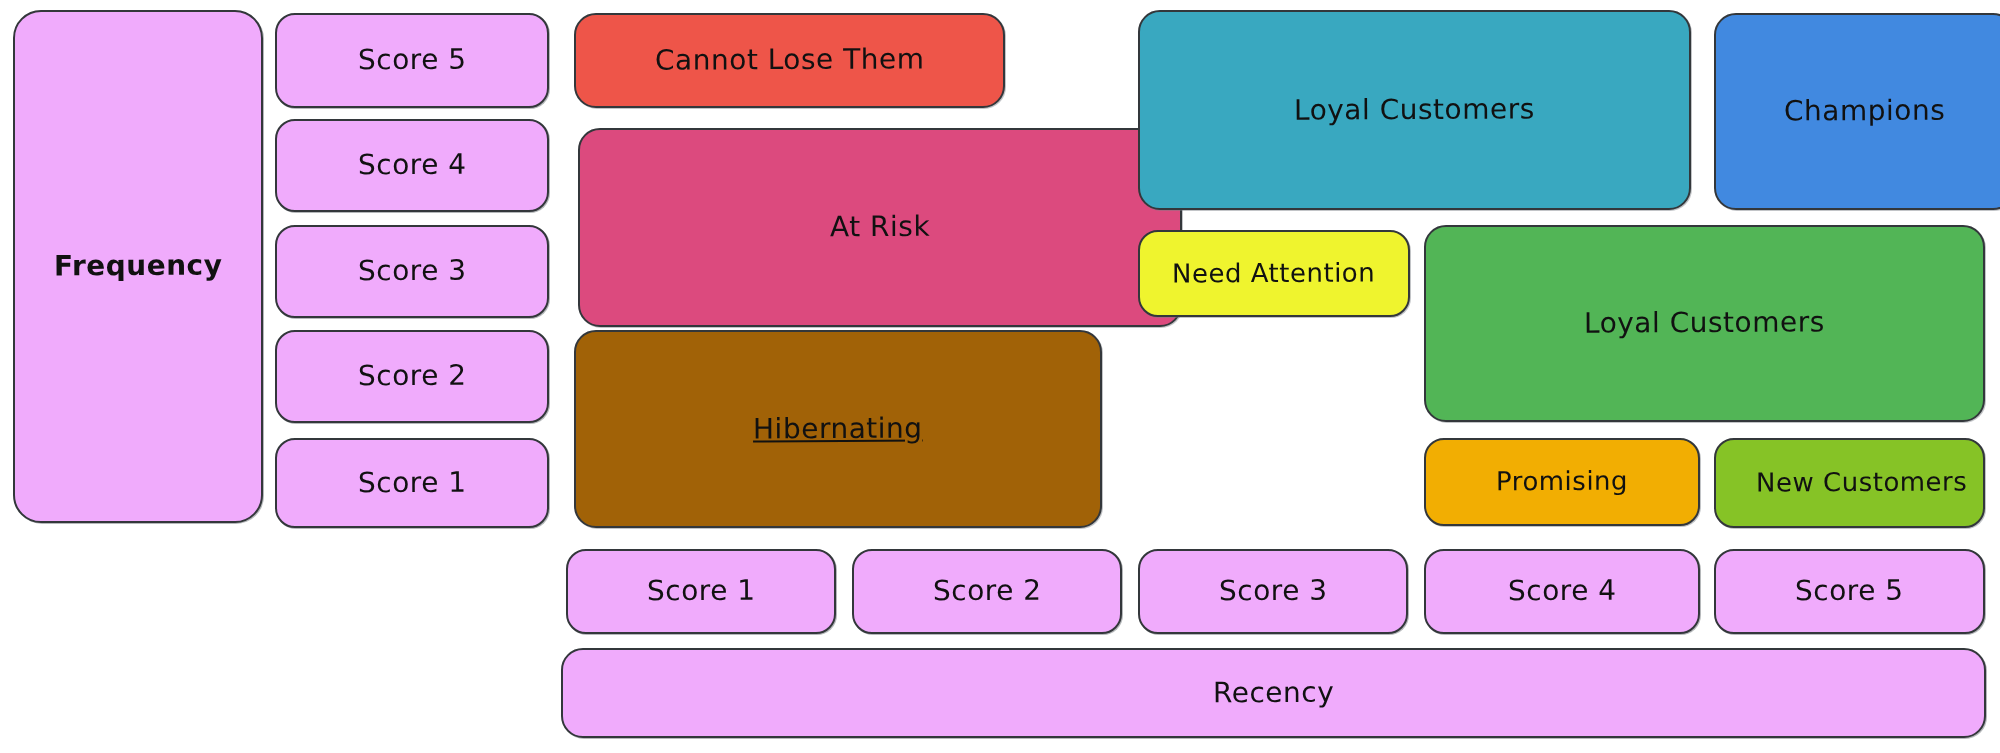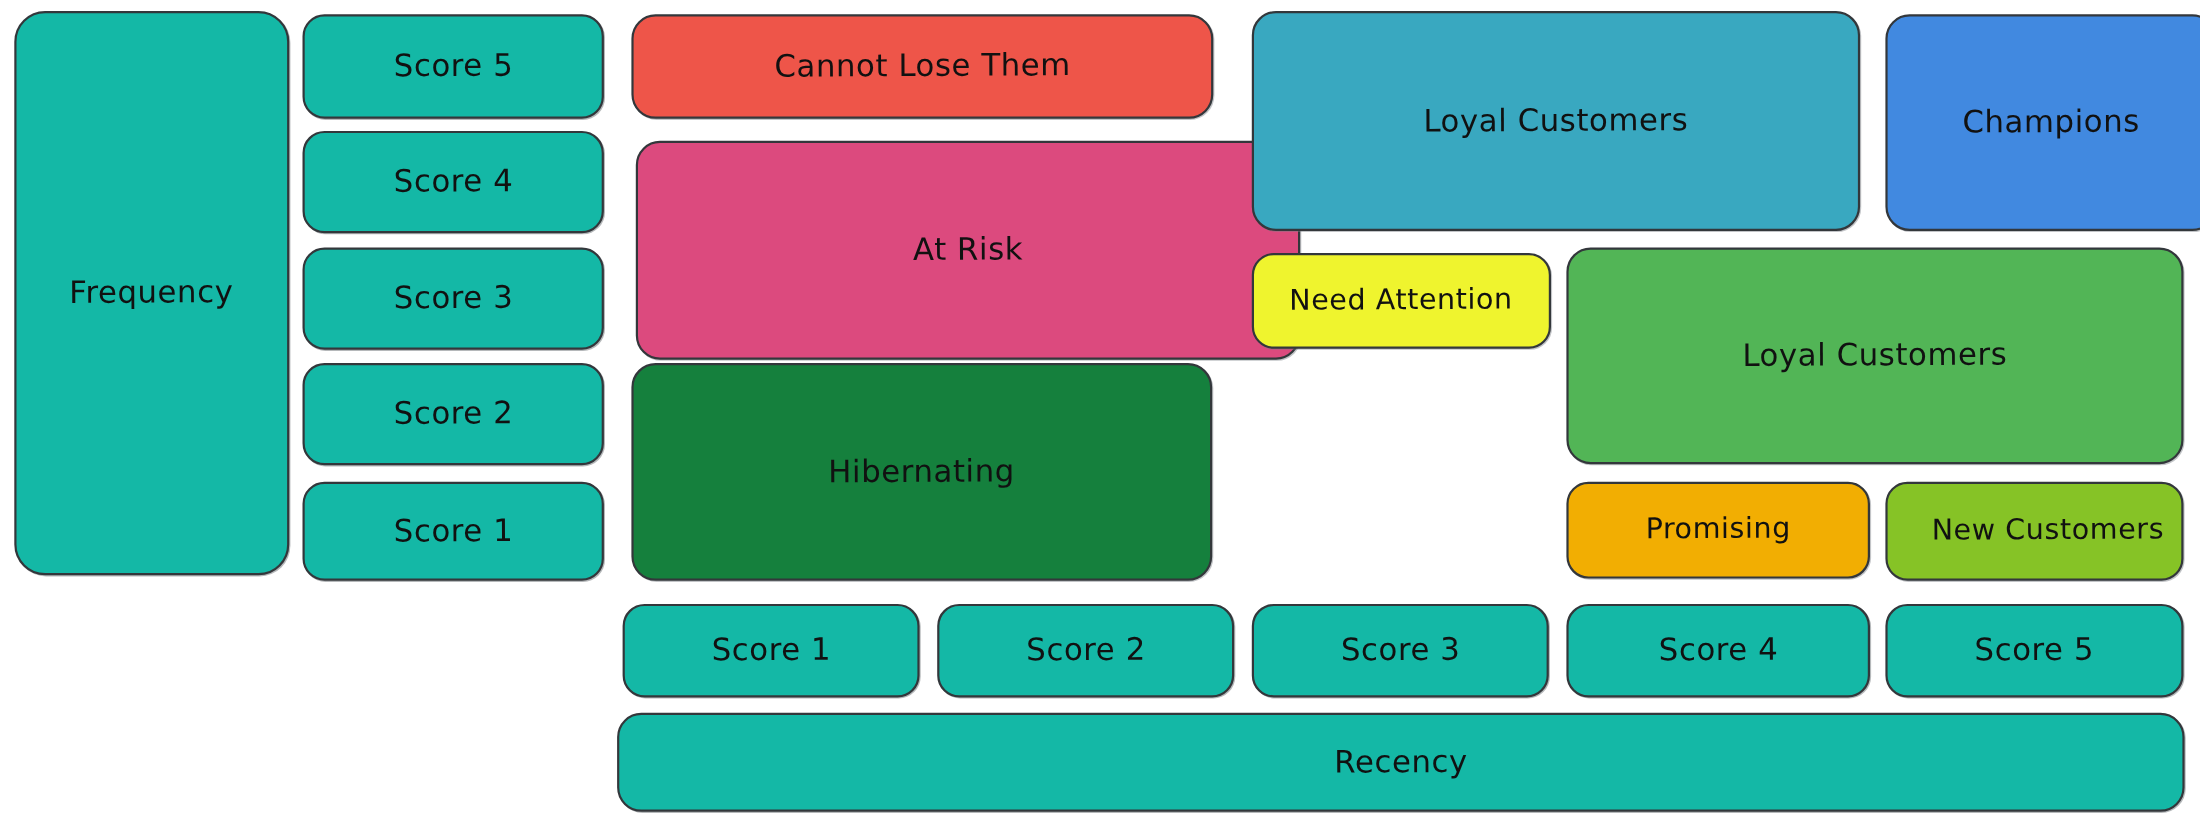--- a/index.html
+++ b/index.html
@@ -13,25 +13,25 @@
   }
   .box{
     position:absolute;
     display:flex;align-items:center;justify-content:center;
     box-sizing:border-box;
     border:2.5px solid #33373b;
     border-radius:20px;
     text-align:center;
     letter-spacing:0.5px;
   }
-  .wbox{ background:#14b8a6; box-shadow:1px 1px 0 0 rgba(120,125,130,0.55); }
+  .wbox{ background:#f0abfc; box-shadow:1px 1px 0 0 rgba(120,125,130,0.55); }
   .seg{ box-shadow:1px 1px 0 0 rgba(120,125,130,0.45); }
   .lbl{ font-size:28px; line-height:1.15; transform:rotate(-0.3deg); }
   .lbl-sm{ font-size:26px; }
-  .tall{ border-radius:28px; }
+  .tall{ border-radius:28px;font-weight:bold; }
   .wide{ border-radius:22px; }
 </style>
 </head>
 <body>
 
 <div class="canvas">
 
   <div class="box wbox tall" style="left:13px;top:10px;width:250px;height:513px;">
     <span class="lbl">Frequency</span>
   </div>
@@ -45,29 +45,29 @@
   <div class="box wbox" style="left:275px;top:225px;width:274px;height:93px;">
     <span class="lbl">Score 3</span>
   </div>
   <div class="box wbox" style="left:275px;top:330px;width:274px;height:93px;">
     <span class="lbl">Score 2</span>
   </div>
   <div class="box wbox" style="left:275px;top:438px;width:274px;height:90px;">
     <span class="lbl">Score 1</span>
   </div>
 
-  <div class="box seg wide" style="left: 574px; top: 13px; width: 529px; height: 95px; background-color: rgb(238, 85, 73);">
+  <div class="box seg wide" style="left: 574px; top: 13px; width: 431px; height: 95px; background-color: rgb(238, 85, 73);">
     <span class="lbl">Cannot Lose Them</span>
   </div>
 
   <div class="box seg wide" style="left: 578px; top: 128px; width: 604px; height: 199px; background-color: rgb(220, 74, 126);">
     <span class="lbl">At Risk</span>
   </div>
 
-  <div class="box seg wide" style="left: 574px; top: 330px; width: 528px; height: 198px; background-color: #15803d;">
+  <div class="box seg wide" style="left: 574px; top: 330px; width: 528px; height: 198px; background-color: #a16207; text-decoration: underline;">
     <span class="lbl">Hibernating</span>
   </div>
 
   <div class="box seg wide" style="left: 1138px; top: 10px; width: 553px; height: 200px; background-color: rgb(57, 168, 192);">
     <span class="lbl">Loyal Customers</span>
   </div>
 
   <div class="box seg wide" style="left: 1714px; top: 13px; width: 301px; height: 197px; background-color: rgb(65, 137, 224);">
     <span class="lbl">Champions</span>
   </div>

